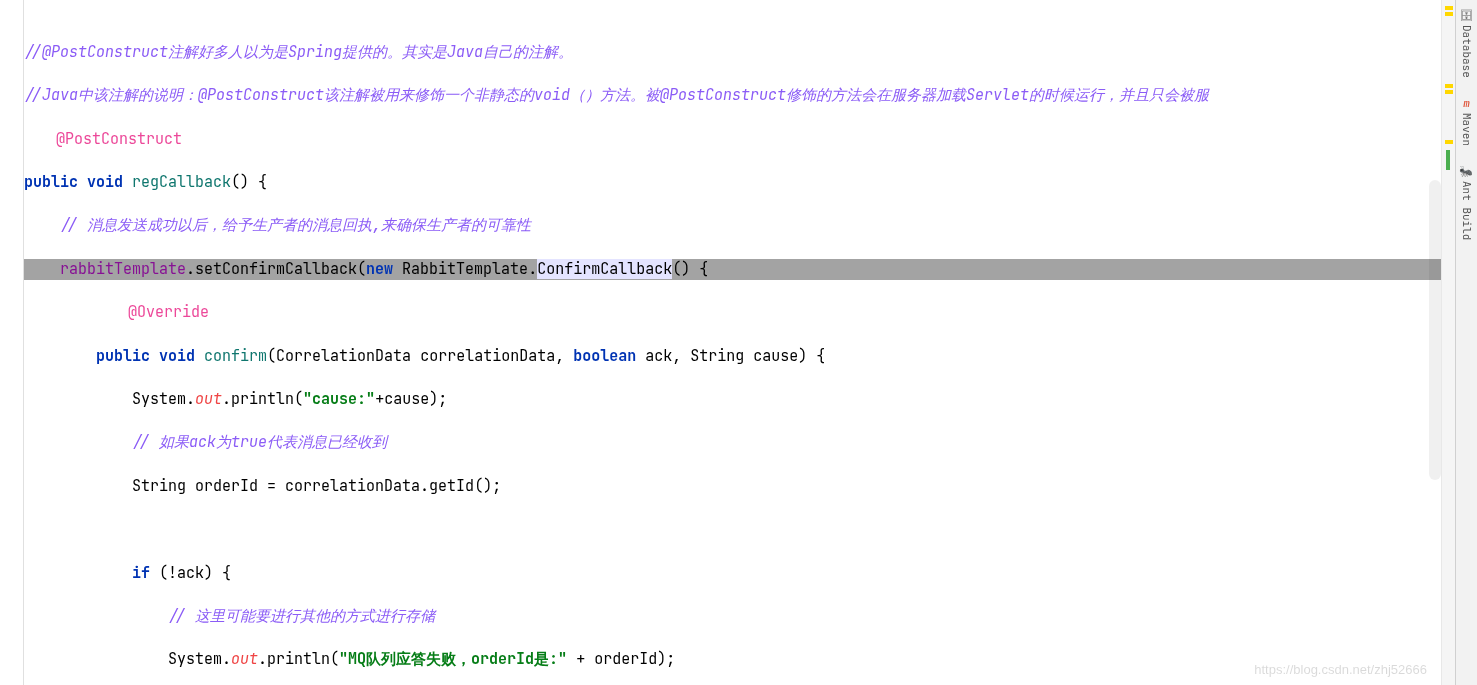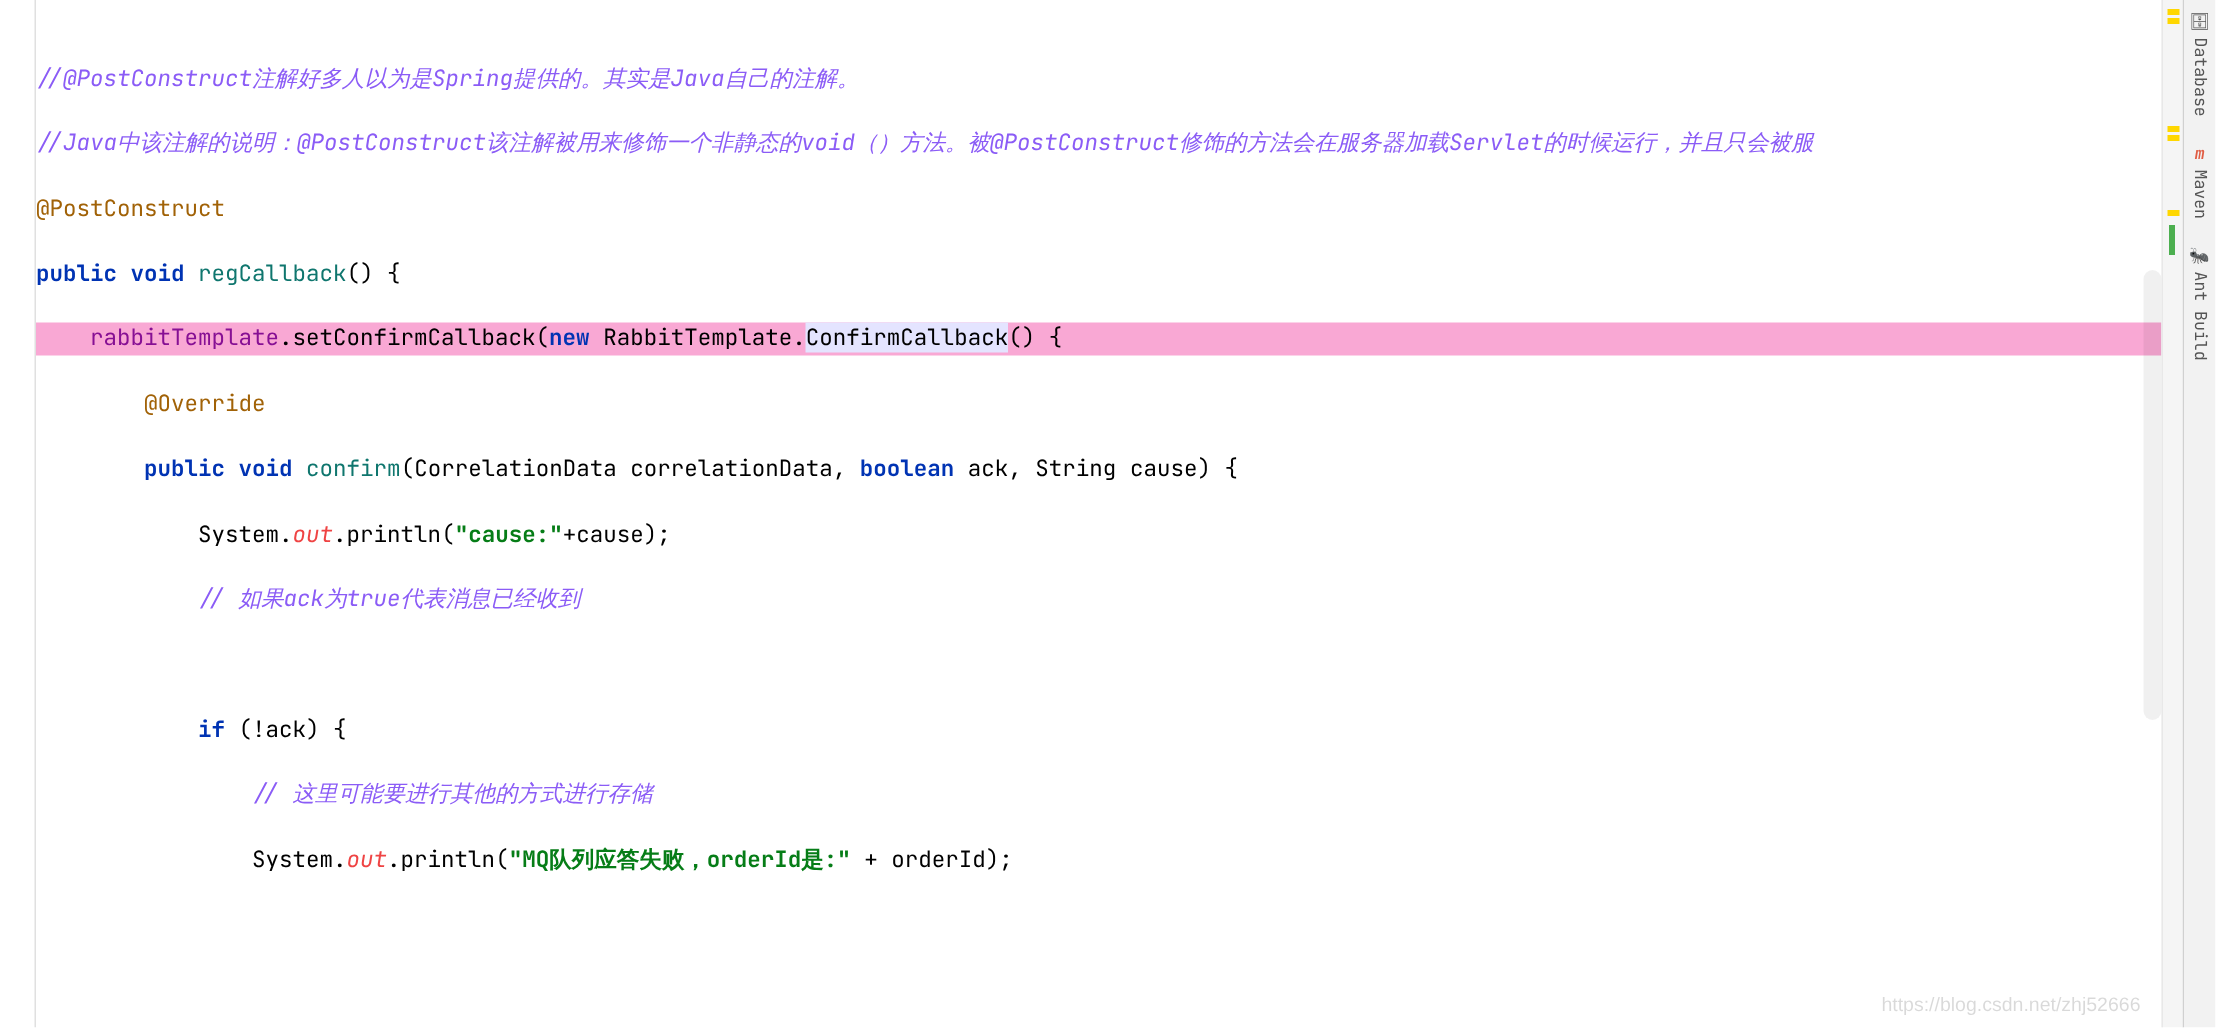--- a/index.html
+++ b/index.html
@@ -26,25 +26,25 @@
       white-space: pre;
       line-height: 21.7px;
       position: relative;
       padding-top: 20px;
     }
     .line {
       display: block;
       padding-left: 0;
     }
     .highlight-line {
-      background: #f9a8d4;
+      background: #a3a3a3;
     }
     .comment { color: #8b5cf6; font-style: italic; }
     .keyword { color: #0033b3; font-weight: bold; }
-    .annotation { color: #a16207; }
+    .annotation { color: #ec4899; padding-left: 32px; }
     .method-def { color: #0f766e; }
     .field { color: #871094; }
     .string { color: #067d17; font-weight: bold; }
     .static-field { color: #ef4444; font-style: italic; }
     .interface-type { color: #000000; }
     .highlighted-usage { background: #e4e4ff; }
     .marker-bar {
       width: 14px;
       background: #f5f5f5;
       flex-shrink: 0;
@@ -104,25 +104,27 @@
 </head>
 <body>
 
 <div class="gutter"></div>
 
 <div class="code-area">
 <span class="line"><span class="comment">//@PostConstruct注解好多人以为是Spring提供的。其实是Java自己的注解。</span></span>
 <span class="line"><span class="comment">//Java中该注解的说明：@PostConstruct该注解被用来修饰一个非静态的void（）方法。被@PostConstruct修饰的方法会在服务器加载Servlet的时候运行，并且只会被服</span></span>
 <span class="line"><span class="annotation">@PostConstruct</span></span>
 <span class="line"><span class="keyword">public</span> <span class="keyword">void</span> <span class="method-def">regCallback</span>() {</span>
+<span class="line">    <span class="comment">// 消息发送成功以后，给予生产者的消息回执,来确保生产者的可靠性</span></span>
 <span class="line highlight-line">    <span class="field">rabbitTemplate</span>.<span>setConfirmCallback</span>(<span class="keyword">new</span> <span class="interface-type">RabbitTemplate</span>.<span class="highlighted-usage">ConfirmCallback</span>() {</span>
 <span class="line">        <span class="annotation">@Override</span></span>
 <span class="line">        <span class="keyword">public</span> <span class="keyword">void</span> <span class="method-def">confirm</span>(<span>CorrelationData</span> <span>correlationData</span>, <span class="keyword">boolean</span> <span>ack</span>, <span>String</span> <span>cause</span>) {</span>
 <span class="line">            <span>System</span>.<span class="static-field">out</span>.<span>println</span>(<span class="string">"cause:"</span>+cause);</span>
 <span class="line">            <span class="comment">// 如果ack为true代表消息已经收到</span></span>
+<span class="line">            <span>String</span> <span>orderId</span> = <span>correlationData</span>.<span>getId</span>();</span>
 <span class="line"> </span>
 <span class="line">            <span class="keyword">if</span> (!ack) {</span>
 <span class="line">                <span class="comment">// 这里可能要进行其他的方式进行存储</span></span>
 <span class="line">                <span>System</span>.<span class="static-field">out</span>.<span>println</span>(<span class="string">"MQ队列应答失败，orderId是:"</span> + orderId);</span>
 
 
 
 
 
 

